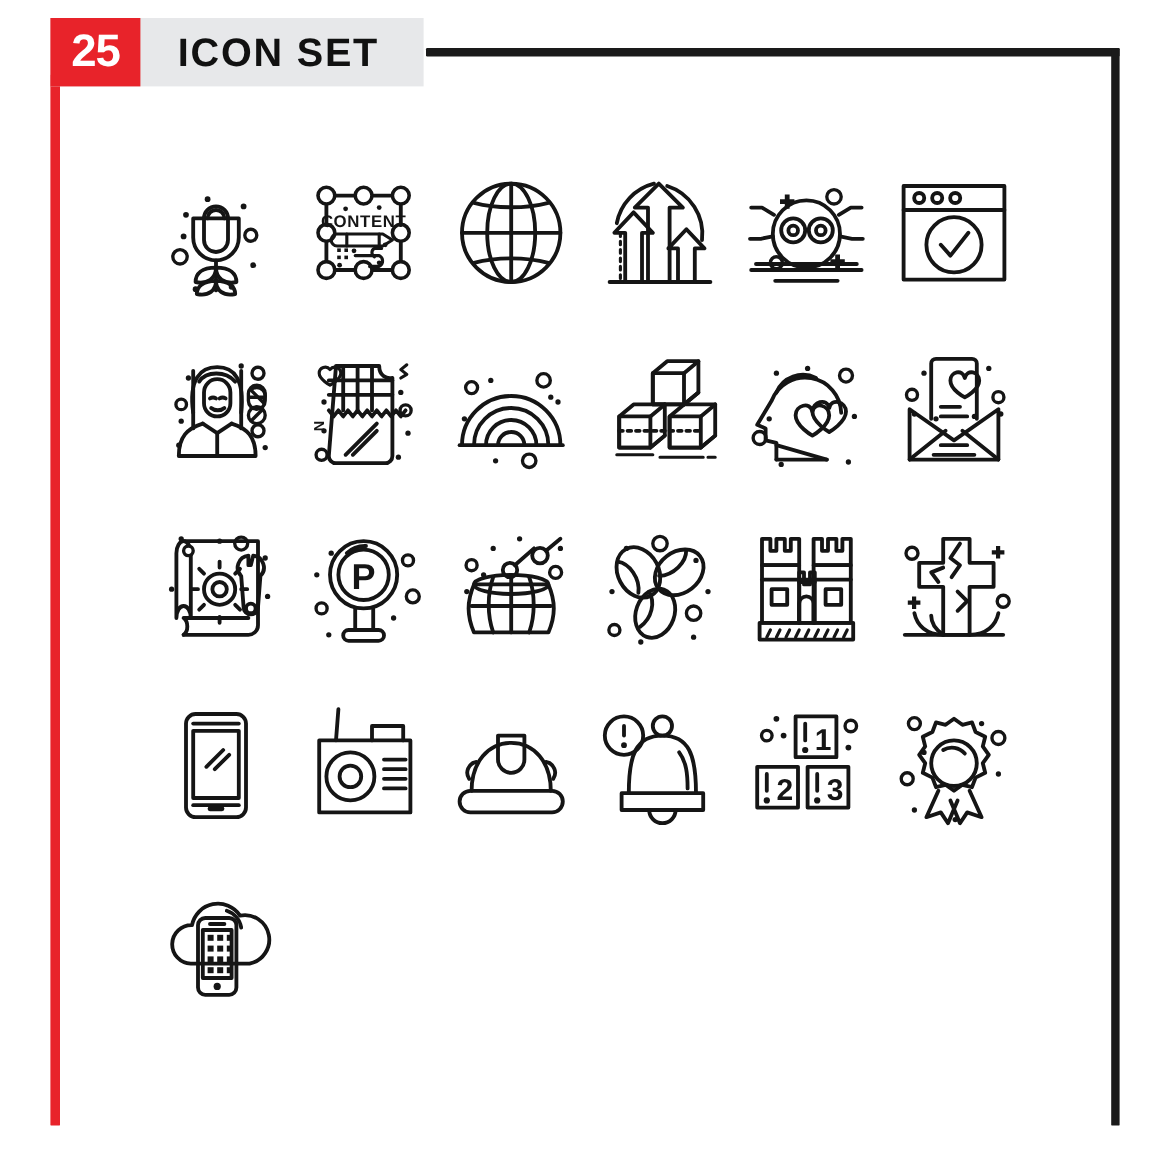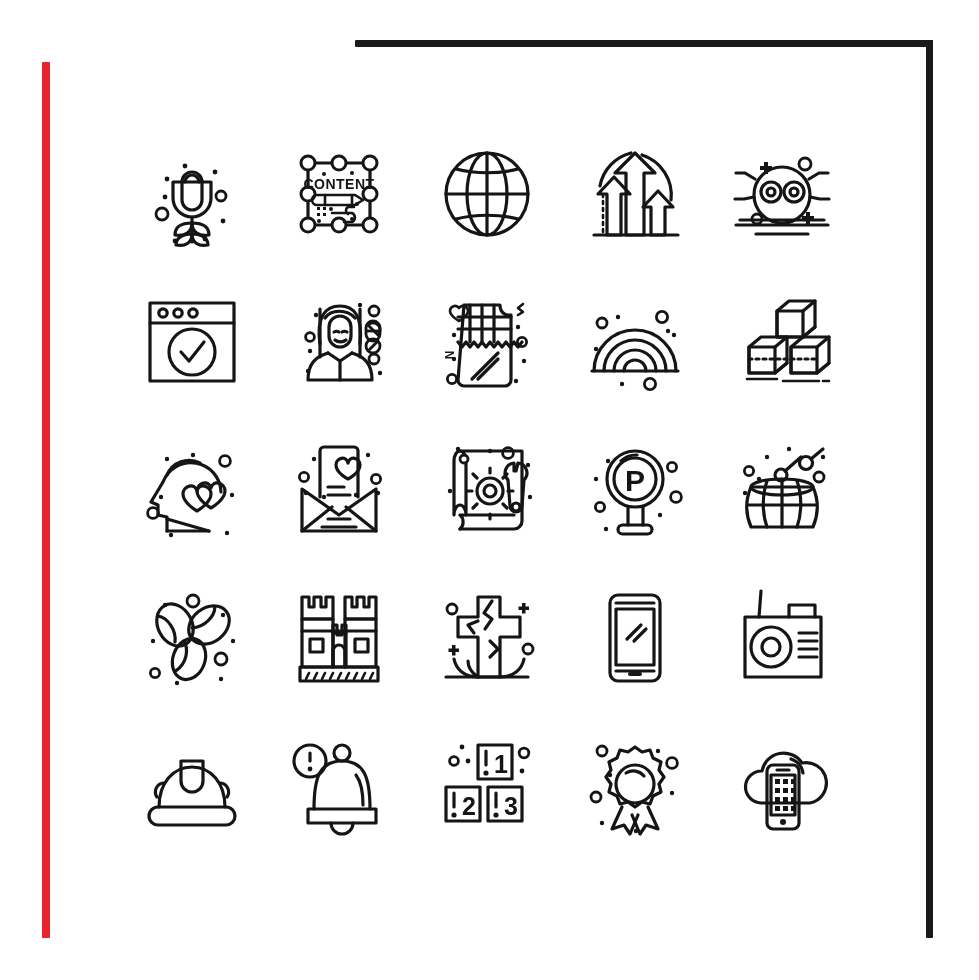--- a/index.html
+++ b/index.html
@@ -91,21 +91,21 @@
   }
 
   
   .icon-grid {
     position: absolute;
     left: 118px;
     top: 120px;
     width: 738px;
     height: 740px;
     display: grid;
-    grid-template-columns: repeat(5, 1fr);
+    grid-template-columns: repeat(6, 1fr);
     grid-template-rows: repeat(5, 1fr);
   }
   .icon-cell {
     display: flex;
     align-items: center;
     justify-content: center;
   }
   .icon-cell svg {
     display: block;
   }
@@ -141,20 +141,24 @@
 </style>
 </head>
 <body>
 
 <div id="poster">
 
   <div class="frame-black-top"></div>
   <div class="frame-black-right"></div>
   <div class="frame-red-bar"></div>
 
+  <div class="header-band">
+    <div class="count-badge">25</div>
+    <div class="header-title">ICON SET</div>
+  </div>
 
   <div class="icon-grid">
 
     <div class="icon-cell">
       <svg width="110" height="110" viewBox="0 0 110 110">
         <g class="ico">
           <path d="M36 43 h38 v16 a19 19 0 0 1 -19 19 a19 19 0 0 1 -19 -19 z"></path>
           <path d="M45 43 a10 10 0 0 1 20 0 v18 a10 10 0 0 1 -20 0 z"></path>
           <path d="M48 43 a7 7 0 0 1 14 0"></path>
           <path d="M55 78 v25"></path>

